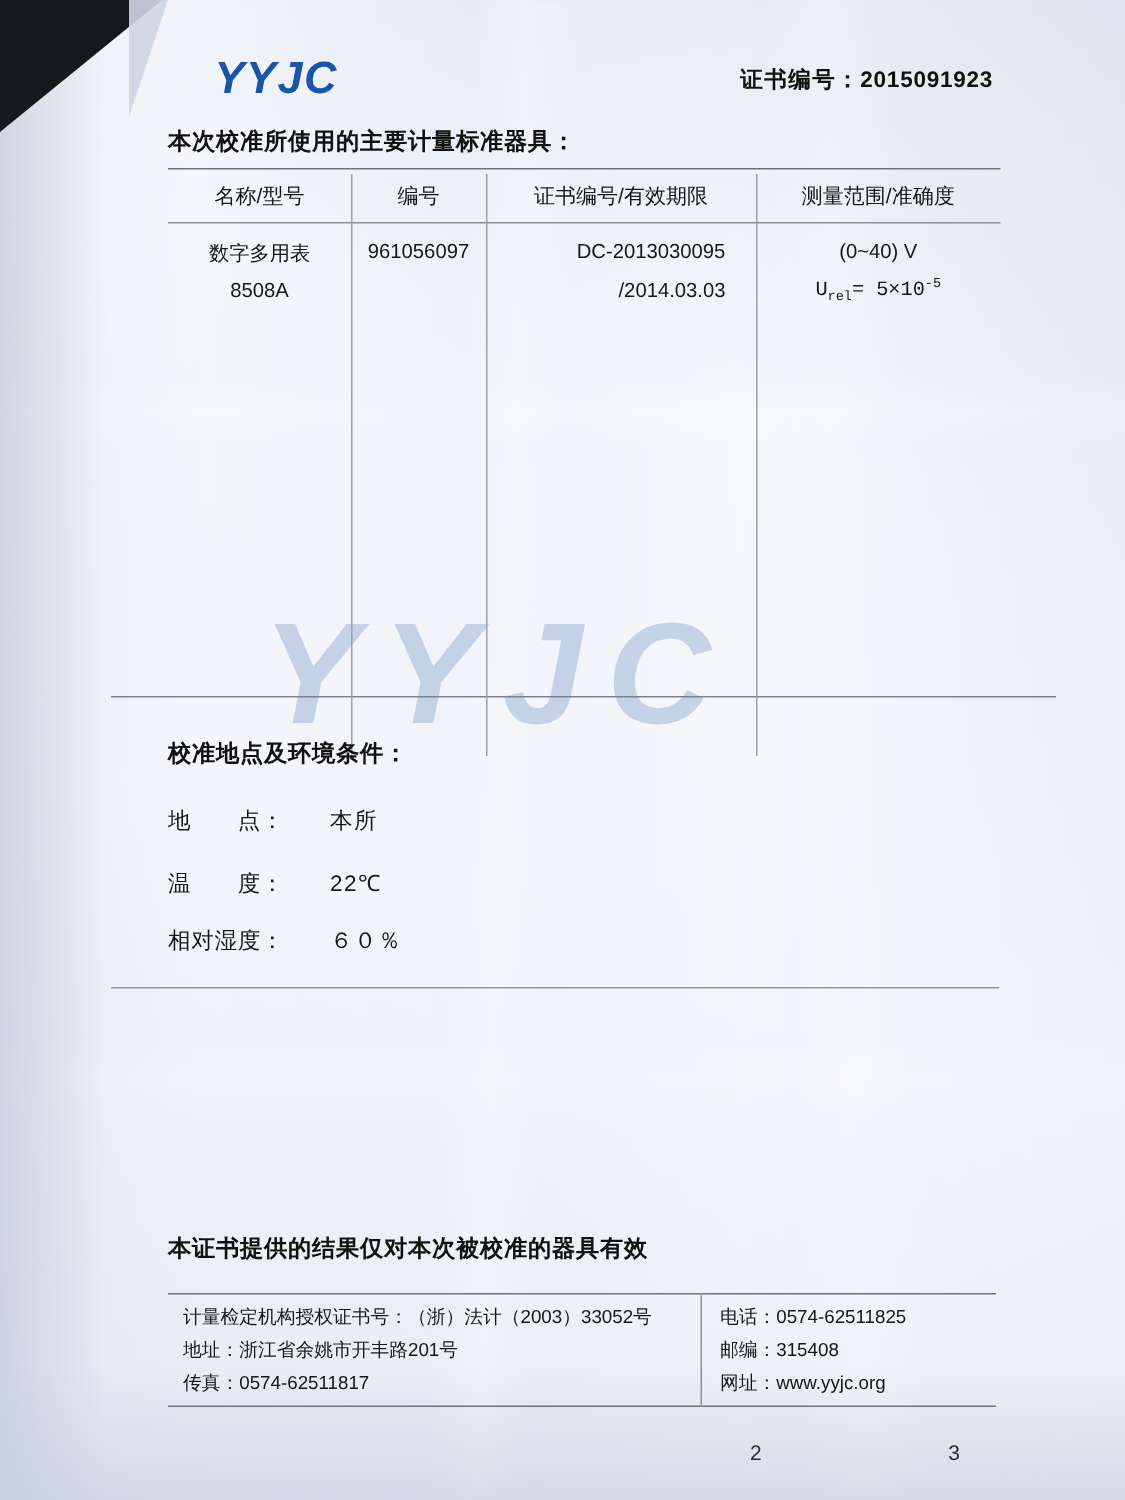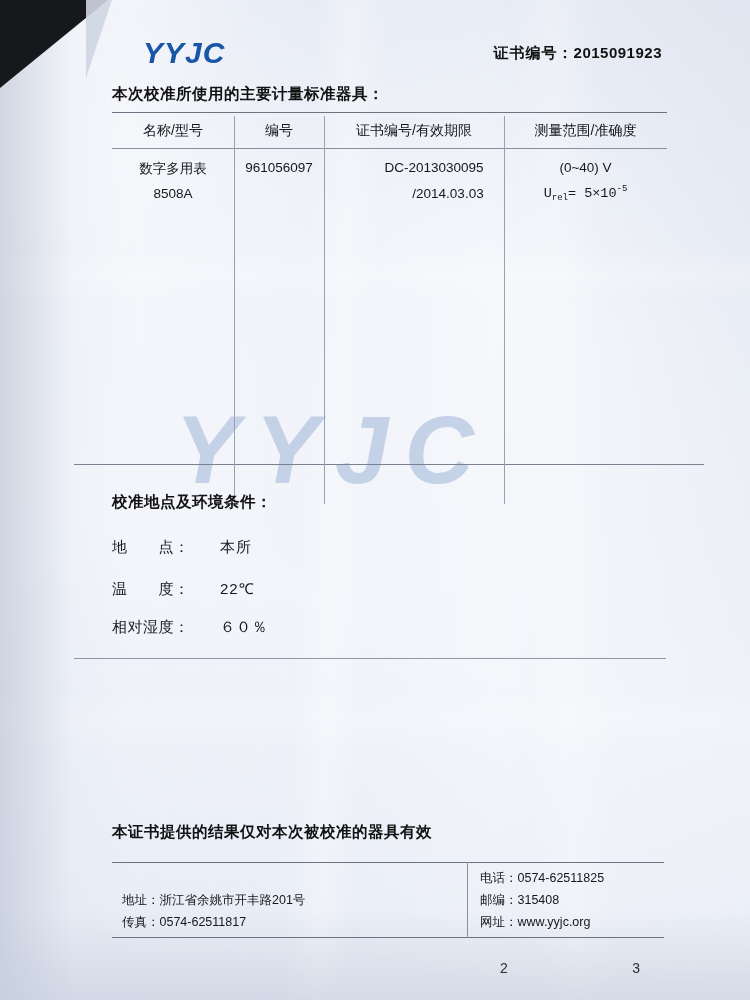--- a/index.html
+++ b/index.html
@@ -309,20 +309,21 @@
 
   <div class="cond-hr"></div>
 
   <div class="validity">本证书提供的结果仅对本次被校准的器具有效</div>
 
   <div class="footer-box">
     <div class="footer-hr-top"></div>
     <div class="footer-hr-bottom"></div>
     <div class="footer-vrule"></div>
 
+    <div class="f-line f-l1">计量检定机构授权证书号：（浙）法计（2003）33052号</div>
     <div class="f-line f-l2">地址：浙江省余姚市开丰路201号</div>
     <div class="f-line f-l3">传真：0574-62511817</div>
 
     <div class="f-line f-r1">电话：0574-62511825</div>
     <div class="f-line f-r2">邮编：315408</div>
     <div class="f-line f-r3">网址：www.yyjc.org</div>
   </div>
 
   <div class="pagenums">
     <span>2</span>

